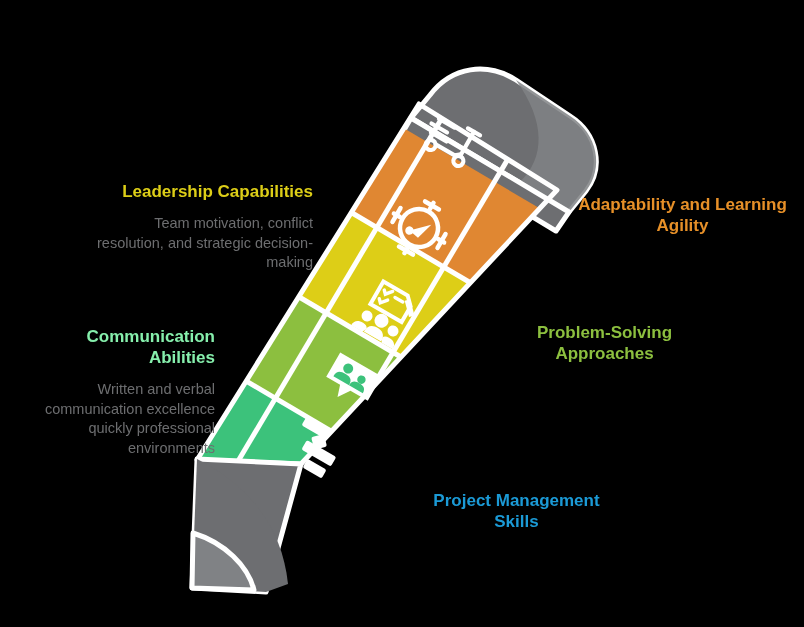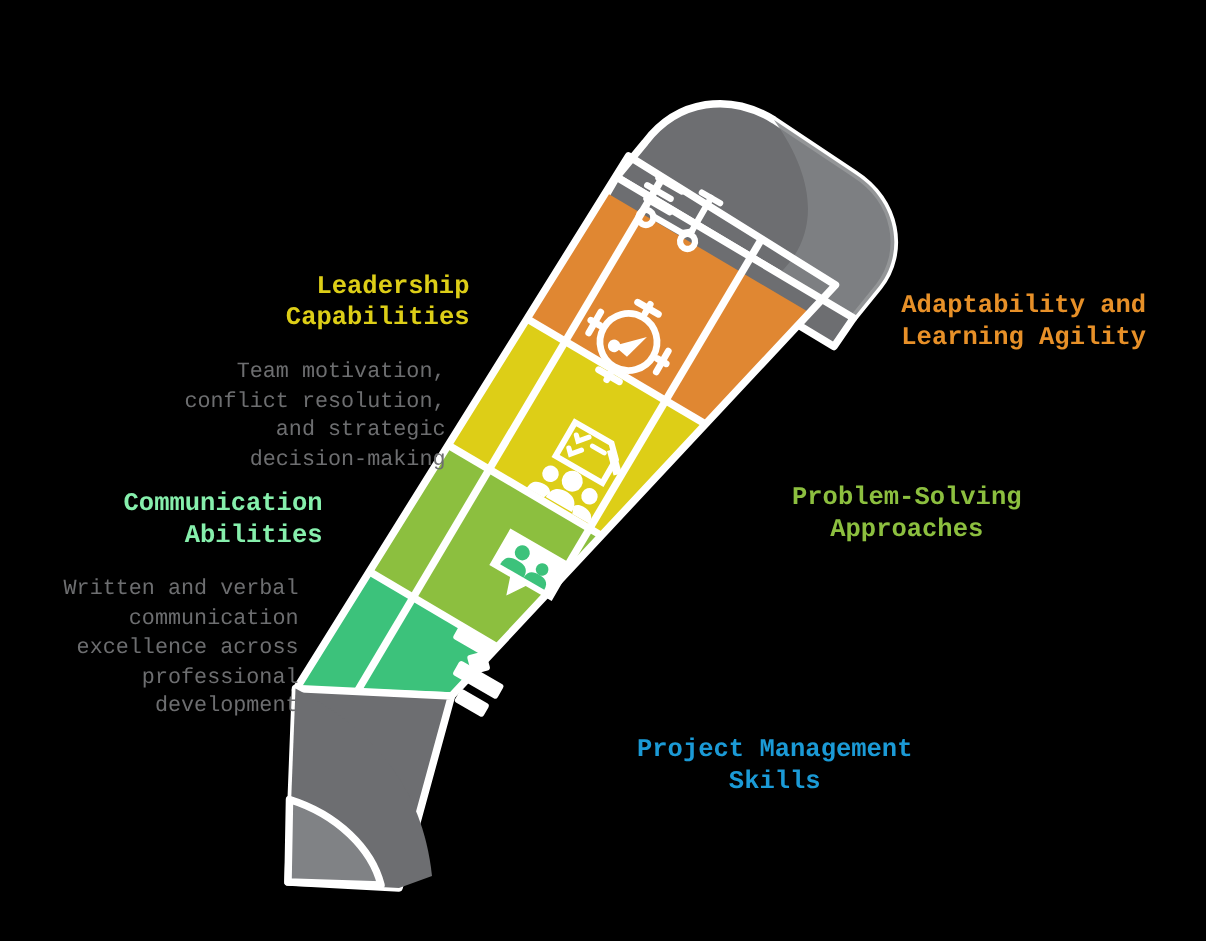--- a/index.html
+++ b/index.html
@@ -1,23 +1,23 @@
 <!DOCTYPE html>
 <html><head>
 <meta charset="utf-8">
 <style>
   html,body{margin:0;padding:0;background:#000;}
   body{width:804px;height:627px;position:relative;overflow:hidden;
        font-family:"Liberation Sans",sans-serif;}
-  #stage{position:absolute;inset:0;font-family:Liberation Mono, monospace;}
+  #stage{position:absolute;inset:0;}
   svg.pencil{position:absolute;left:0;top:0;width:804px;height:627px;}
 
   .label{position:absolute;}
   .label .ttl{font-weight:bold;font-size:17px;line-height:21px;margin:0 0 12px 0;}
-  .label .dsc{color:#6d6e70;font-size:14.5px;line-height:19.5px;margin:16px;}
+  .label .dsc{color:#6d6e70;font-size:14.5px;line-height:19.5px;margin:0;}
 
   .ra{text-align:right;}
   .la{text-align:center;}
 
   
   #lbl-leadership{left:96px;top:181px;width:217px;}
   #lbl-communication{left:20px;top:326px;width:195px;}
   
   #lbl-adaptability{left:575px;top:194px;width:215px;}
   #lbl-problem{left:502px;top:322px;width:205px;}
@@ -155,21 +155,21 @@
     </g>
   </svg>
 
   <div class="label ra" id="lbl-leadership">
     <p class="ttl" style="color:#DDCE17">Leadership Capabilities</p>
     <p class="dsc">Team motivation, conflict resolution, and strategic decision-making</p>
   </div>
 
   <div class="label ra" id="lbl-communication">
     <p class="ttl" style="color:#86efac">Communication Abilities</p>
-    <p class="dsc">Written and verbal communication excellence across professional development</p>
+    <p class="dsc">Written and verbal communication excellence quickly professional environments</p>
   </div>
 
   <div class="label la" id="lbl-adaptability">
     <p class="ttl" style="color:#E79028">Adaptability and Learning Agility</p>
   </div>
 
   <div class="label la" id="lbl-problem">
     <p class="ttl" style="color:#8CBF3F">Problem-Solving Approaches</p>
   </div>
 

